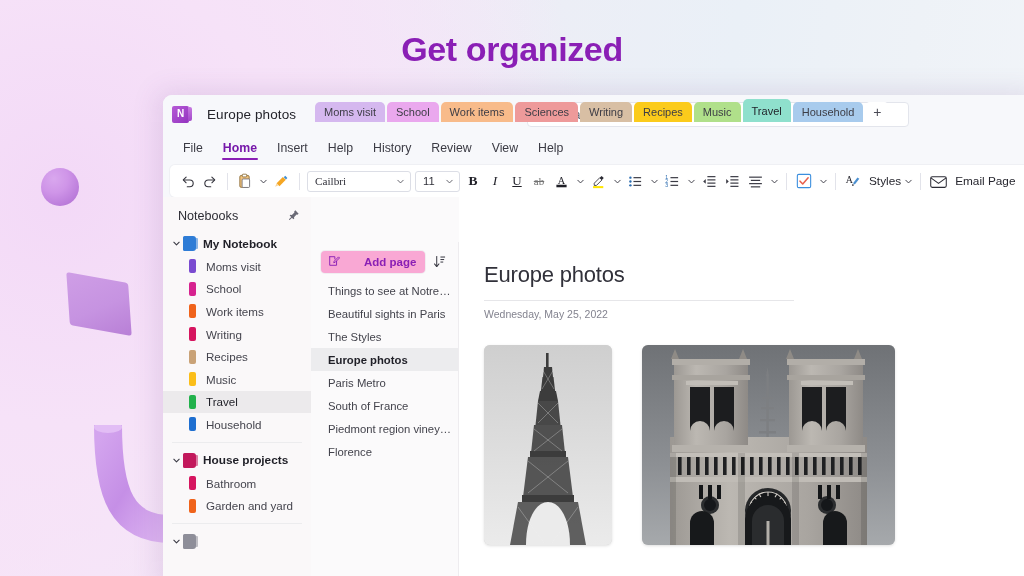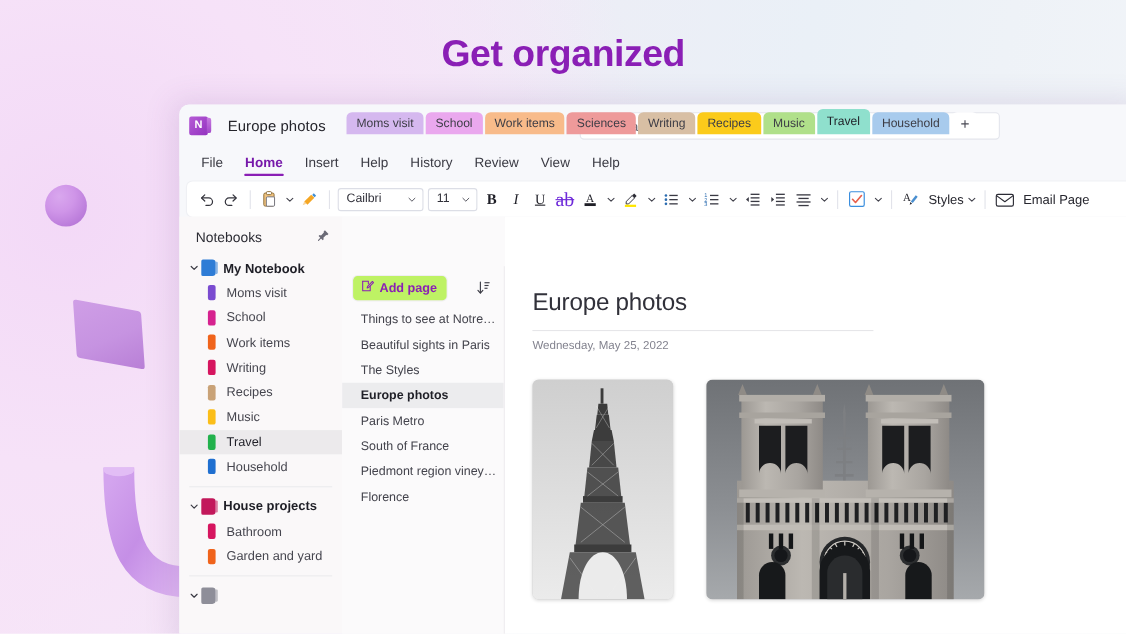--- a/index.html
+++ b/index.html
@@ -112,21 +112,21 @@
   .tbtn svg { display: block; }
   .tsep { width: 1px; height: 17px; background: #e2e3ea; margin: 0 5px; flex: none; }
   .caret { width: 14px; display: flex; align-items: center; justify-content: center; flex: none; }
   .combo {
     height: 21px; border: 1px solid #dcdee6; border-radius: 3px;
     display: flex; align-items: center; padding: 0 3px 0 7px;
     background: #fff; margin: 0 2px; flex: none;
   }
   .combo span.val { font-size: 11.2px; color: #31313a; }
   .combo .caret { margin-left: auto; }
-  #font-combo { width: 78px; }
+  #font-combo { width: 104px; font-family: Liberation Serif, serif; }
   #size-combo { width: 45px; }
   .tlabel { font-size: 11.8px; color: #26262e; margin-left: 4px; white-space: nowrap; }
 
   
   #app-body { display: flex; height: 403px; }
 
   
   #nav-sidebar {
     width: 148px; background: #faf8f9; flex: none;
     padding-top: 6px; position: relative; overflow: hidden;
@@ -186,22 +186,22 @@
   #pages-panel {
     position: absolute; top: 27px; left: 0; width: 148px; bottom: 0;
     background: #fbfafb; padding-top: 8px;
     border-right: 1px solid #eeecef;
   }
   #pages-toolbar {
     display: flex; align-items: center; height: 24px;
     padding: 0 10px 0 10px; margin-bottom: 5px;
   }
   #add-page-btn {
-    display: flex; align-items: center; gap: 5px;
-    background: #bef264; border-radius: 4px; height: 22px; padding: 0 9px 0 7px;
+    display: flex; align-items: center; gap: 24px;
+    background: #f9a8d4; border-radius: 4px; height: 22px; padding: 0 9px 0 7px;
     box-shadow: 0 0 0 1px #f0eef1;
   }
   #add-page-label { font-size: 11.5px; color: #8a1fb5; font-weight: bold; }
   #sort-pages-btn { margin-left: auto; width: 18px; display:flex; align-items:center; justify-content:center;}
   .page-row {
     height: 23px; display: flex; align-items: center;
     padding-left: 17px; padding-right: 6px;
   }
   .page-row.selected { background: #ececee; }
   .page-title { font-size: 11.3px; color: #43434c; white-space: nowrap; overflow: hidden; text-overflow: ellipsis; }
@@ -332,21 +332,21 @@
     <div class="tbtn">
       <span style="font-size:13.5px;font-weight:bold;color:#1f1f27;font-family:'Liberation Serif',serif;">B</span>
     </div>
     <div class="tbtn">
       <span style="font-size:13.5px;font-style:italic;color:#1f1f27;font-family:'Liberation Serif',serif;">I</span>
     </div>
     <div class="tbtn">
       <span style="font-size:13px;text-decoration:underline;color:#1f1f27;font-family:'Liberation Serif',serif;">U</span>
     </div>
     <div class="tbtn">
-      <span style="font-size:18px;text-decoration:line-through;color:#6d28d9;font-family:'Liberation Serif',serif;">ab</span>
+      <span style="font-size:11px;text-decoration:line-through;color:#737373;font-family:'Liberation Serif',serif;">ab</span>
     </div>
 
     <div class="tbtn">
       <svg width="17" height="18" viewBox="0 0 20 20">
           <text x="10" y="13" font-size="12" font-family="Liberation Serif, serif" text-anchor="middle" fill="#1f1f27">A</text>
           <rect x="4" y="14.4" width="12" height="3" fill="#1f1f27"></rect>
         </svg>
     </div>
     <div class="caret">
       <svg width="9" height="9" viewBox="0 0 10 10">

